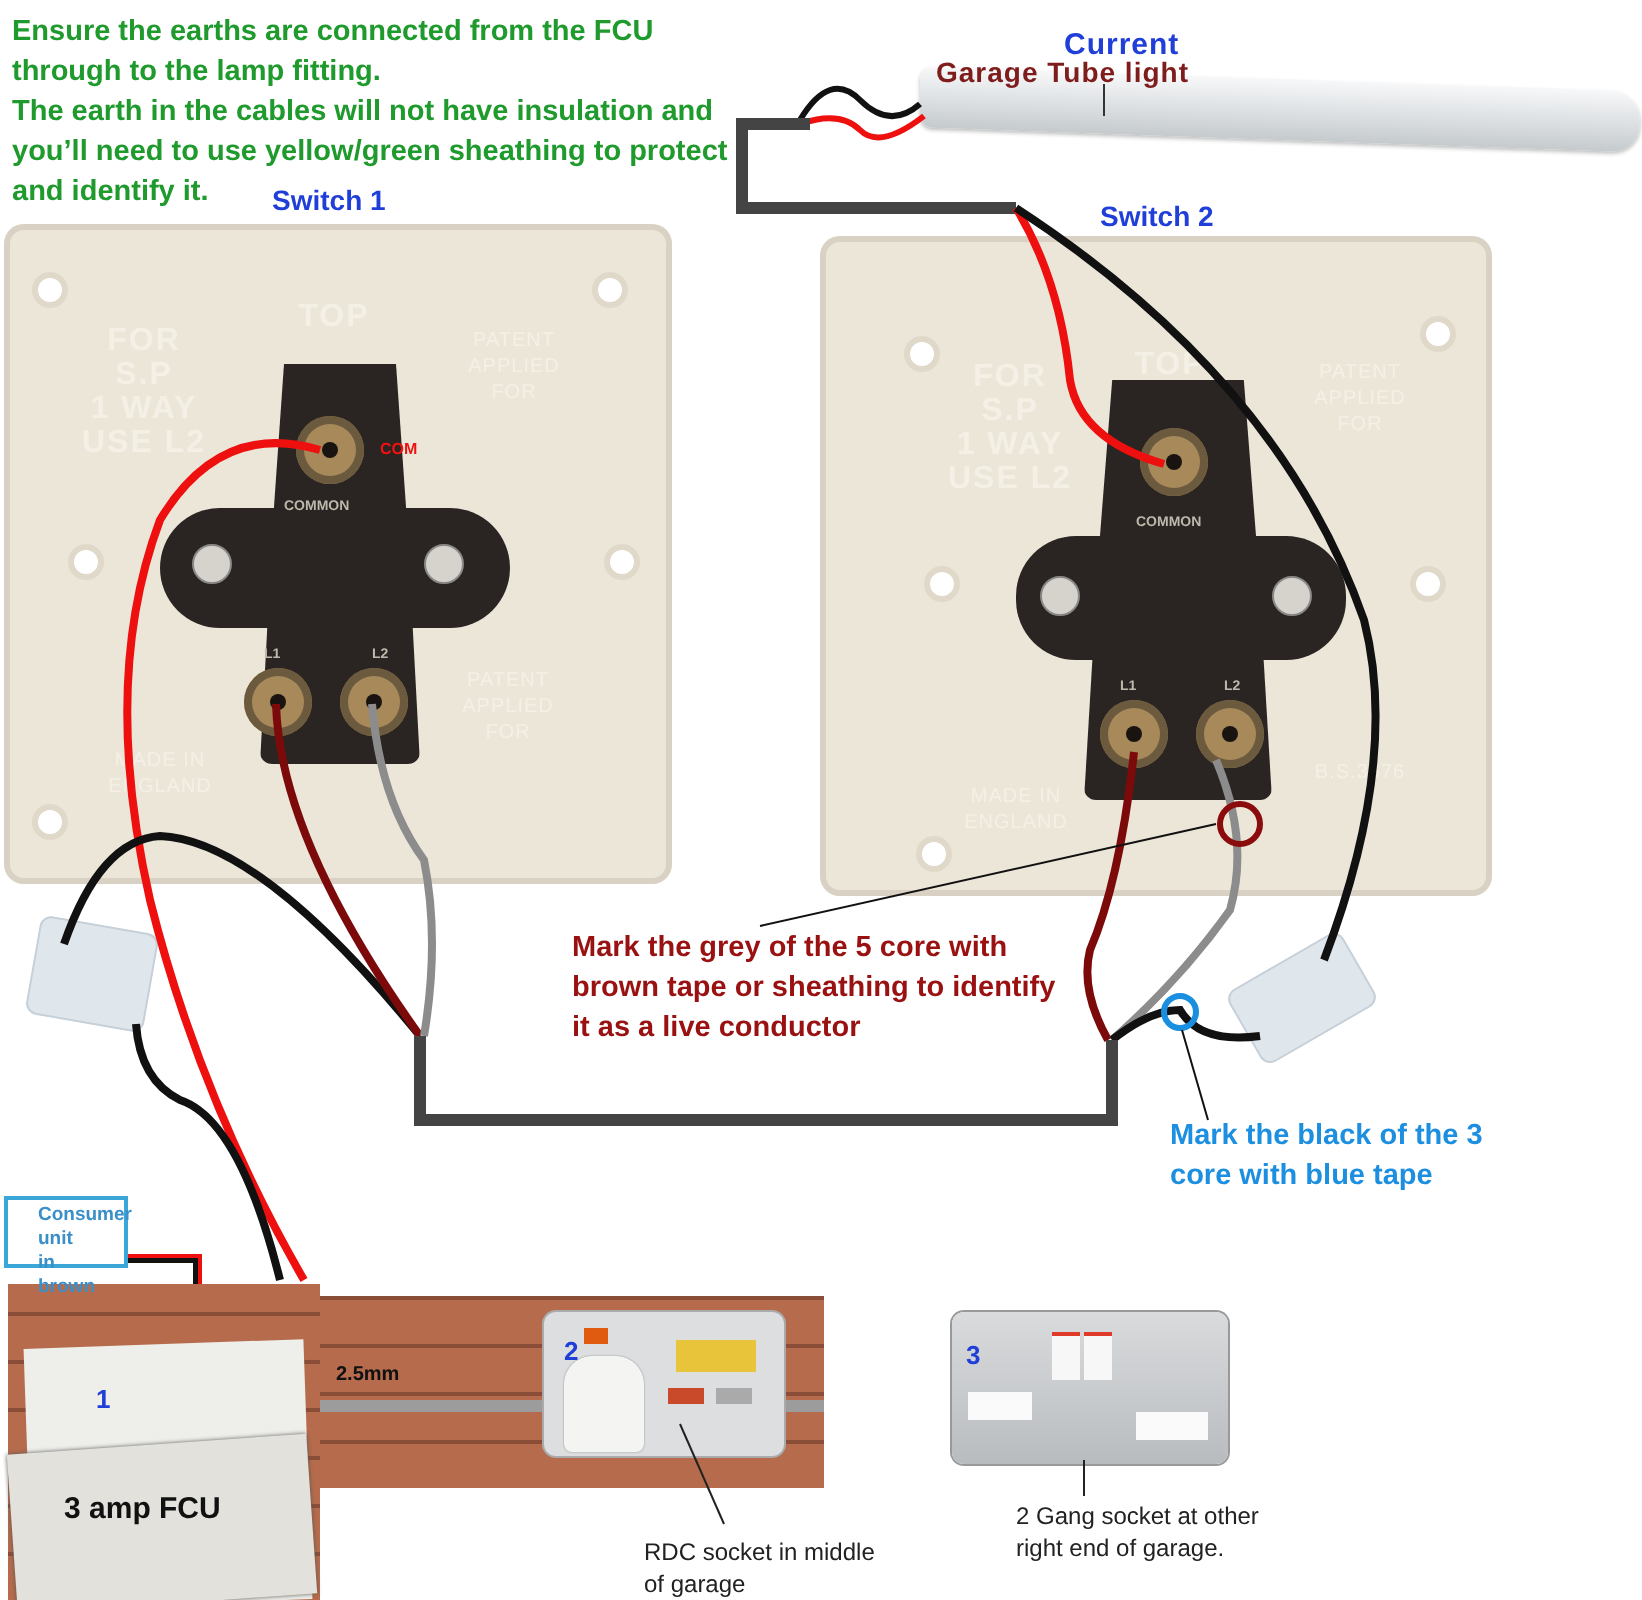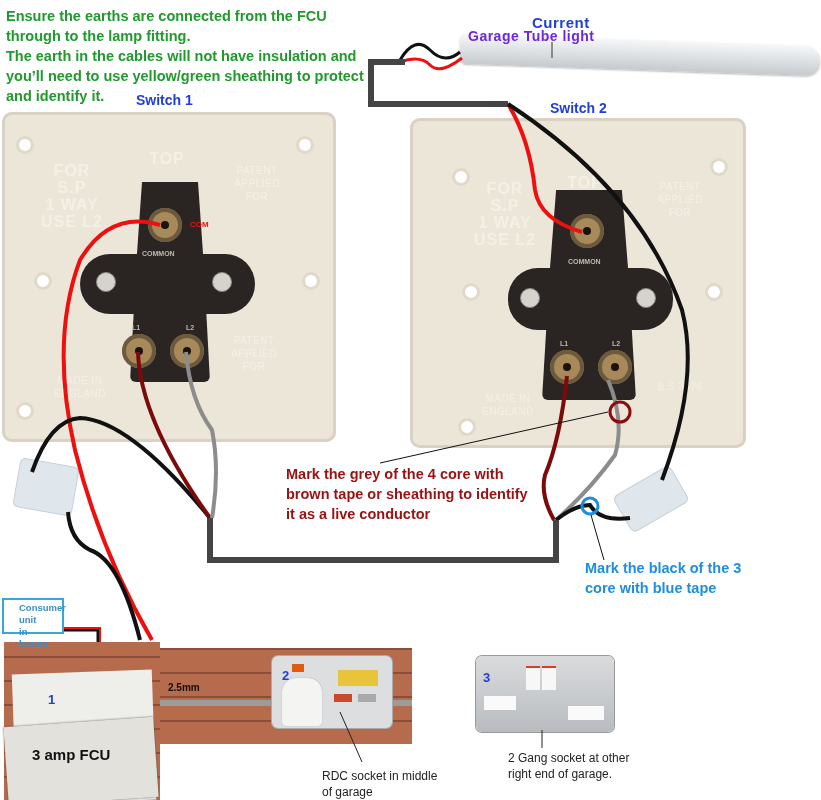--- a/index.html
+++ b/index.html
@@ -2,21 +2,21 @@
 <html><head>
 <meta charset="utf-8">
 <style>
   html, body { margin:0; padding:0; background:#ffffff; }
   body { width:821px; height:800px; position:relative; overflow:hidden; font-family:"Liberation Sans", sans-serif; }
   .abs { position:absolute; }
   .note-green { color:#1f9a2c; font-weight:bold; font-size:14.5px; line-height:20px; left:6px; top:6px; width:360px; }
   .note-green div { white-space:nowrap; }
   .sw-label { color:#1f3fd8; font-weight:bold; font-size:14px; }
   .lamp-title { color:#1f3fd8; font-weight:bold; font-size:15px; letter-spacing:0.5px; }
-  .lamp-sub { color:#6d28d9; font-weight:bold; font-size:14px; letter-spacing:0.5px;text-align:center; }
+  .lamp-sub { color:#7f1d1d; font-weight:bold; font-size:14px; letter-spacing:0.5px;text-align:center; }
   .note-red { color:#9a1111; font-weight:bold; font-size:14.5px; line-height:20px; }
   .note-blue { color:#1d8fe0; font-weight:bold; font-size:14.5px; line-height:20px; }
   .note-red div, .note-blue div { white-space:nowrap; }
   .caption { color:#222; font-size:12px; line-height:16px; }
   .caption div { white-space:nowrap; }
   .plate { background:#ece6d9; border-radius:10px; box-shadow: inset 0 0 0 3px #d9d2c4; }
   .plate-text { color:#f4f0e6; font-weight:bold; font-size:16px; text-align:center; line-height:17px; letter-spacing:1px; }
   .plate-text-sm { color:#f4f0e6; font-size:10px; text-align:center; line-height:13px; letter-spacing:0.5px; }
   .terminal-body { background:#2a2522; }
   .screw-hole { border-radius:50%; background:#a88a5a; box-shadow: inset 0 0 0 4px #6b5a3d; }
@@ -201,20 +201,20 @@
   <line x1="604" y1="560" x2="591" y2="515" stroke="#111" stroke-width="1"></line>
   <line x1="362" y1="762" x2="340" y2="712" stroke="#222" stroke-width="1"></line>
   <line x1="542" y1="748" x2="542" y2="730" stroke="#222" stroke-width="1"></line>
   <line x1="552" y1="42" x2="552" y2="58" stroke="#333" stroke-width="1"></line>
 
   <path d="M64 630 L98 630 L98 642" stroke="#111" stroke-width="3" fill="none"></path>
   <path d="M64 628 L100 628 L100 642" stroke="#ee0f0f" stroke-width="2" fill="none"></path>
 </svg>
 
 <div class="abs note-red" style="left:286px; top:464px;">
-  <div>Mark the grey of the 4 core with</div>
+  <div>Mark the grey of the 5 core with</div>
   <div>brown tape or sheathing to identify</div>
   <div>it as a live conductor</div>
 </div>
 <div class="abs note-blue" style="left:585px; top:558px;">
   <div>Mark the black of the 3</div>
   <div>core with blue tape</div>
 </div>
 
 </body></html>

